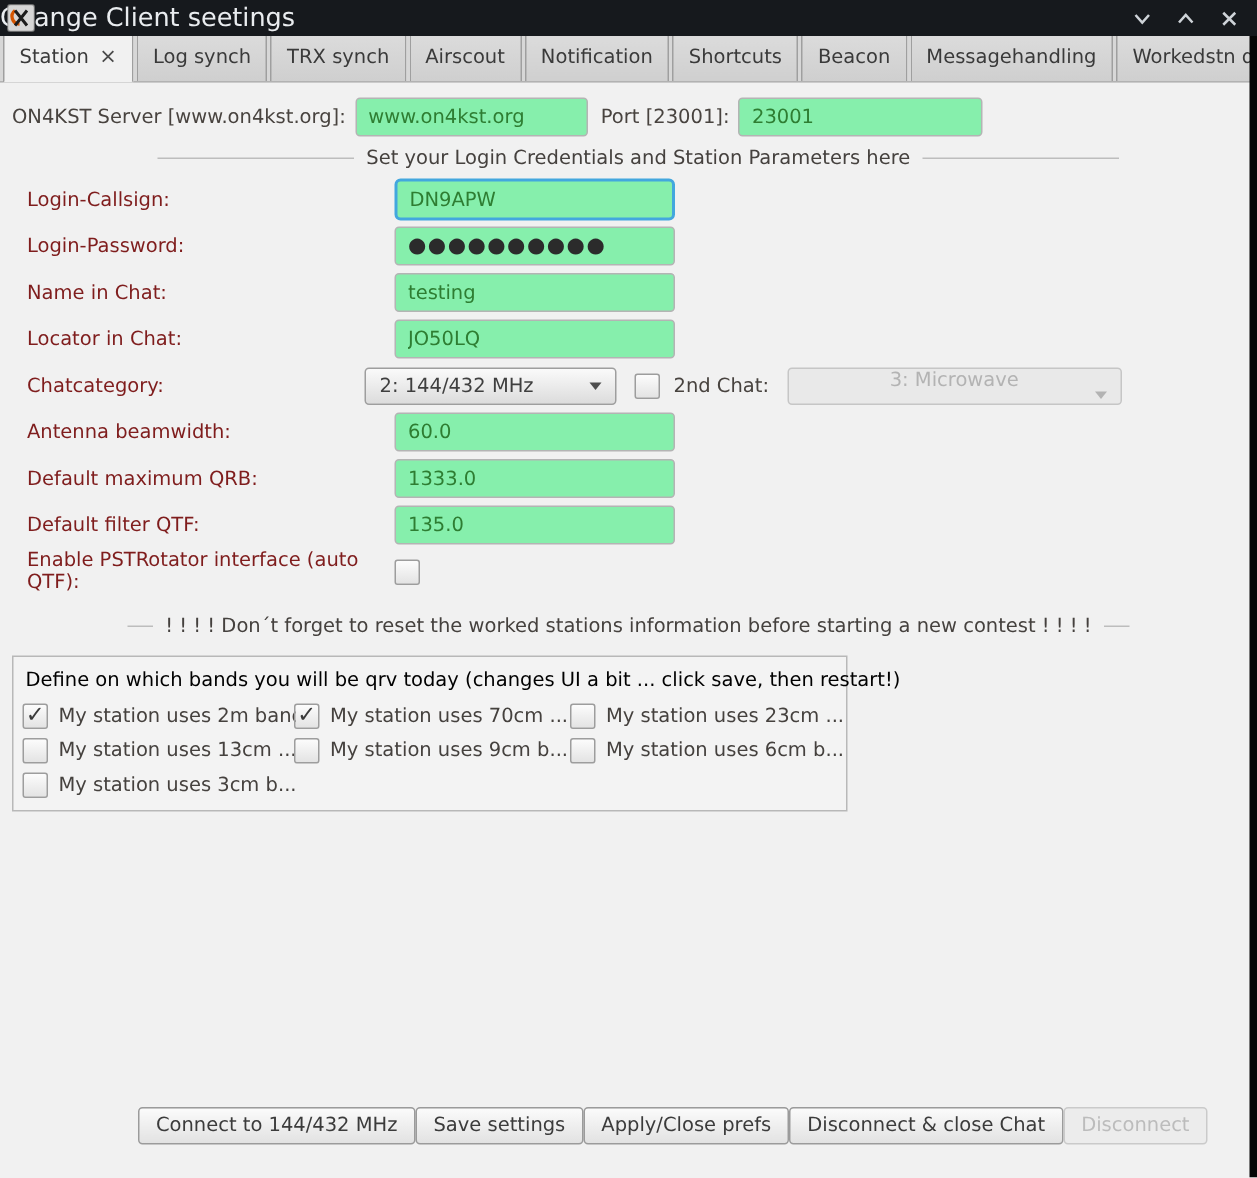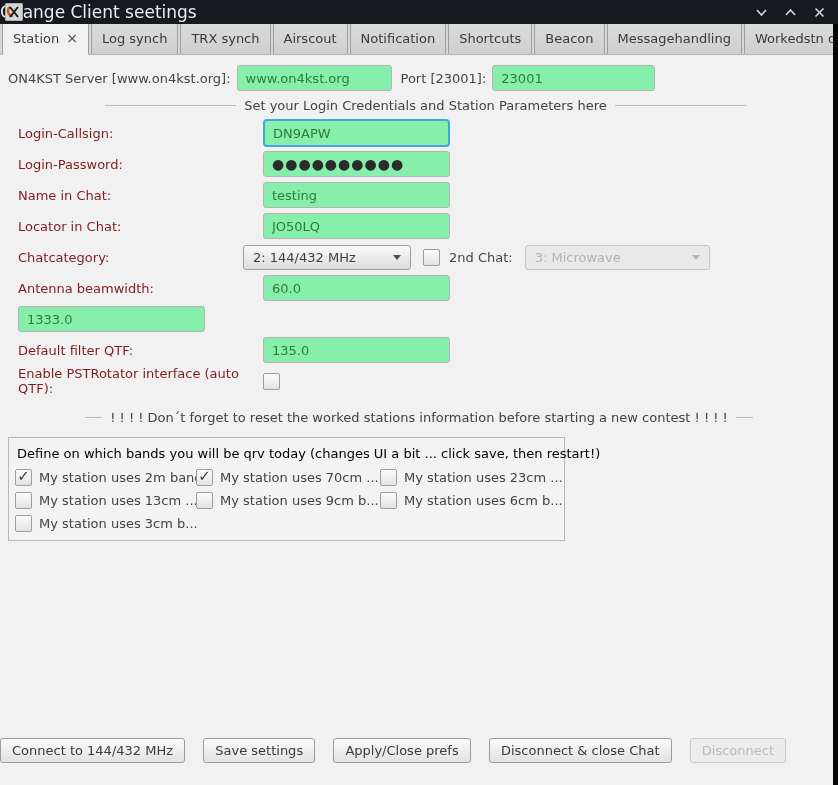--- a/index.html
+++ b/index.html
@@ -73,21 +73,21 @@
   .combo-main{width:168px;margin-left:-20px;}
   .combo .arrow{
     margin-left:auto;width:0;height:0;
     border-left:4px solid transparent;border-right:4px solid transparent;
     border-top:5px solid #4e4e4e;
   }
   .combo.disabled{
     background:#e9e9e9;color:#b3b3b3;border-color:#c6c6c6;cursor:default;
   }
   .combo.disabled .arrow{border-top-color:#b3b3b3;}
-  .combo-second{width:185px;margin-left:12px;}
+  .combo-second{width:223px;margin-left:12px;flex-direction:column;}
   .cb{
     box-sizing:border-box;width:17px;height:17px;flex:none;
     border:1px solid #9d9d9d;border-radius:2px;
     background:linear-gradient(#fcfcfc,#e3e3e3);
     display:inline-flex;align-items:center;justify-content:center;cursor:pointer;
   }
   .cb i{
     font-style:normal;font-weight:bold;font-size:15px;color:#3a3a3a;
     line-height:1;margin-top:-3px;
   }
@@ -95,22 +95,22 @@
   .chat2-label{margin-left:9px;font-size:13px;color:#48433f;}
   .groupbox{
     margin:12px 0 0 8px;width:557px;border:1px solid #b8b8b8;
     background:#f3f3f3;padding:8px 6px;box-sizing:border-box;
   }
   .groupbox-title{font-size:13px;color:#000000;margin:0 0 8px 2px;white-space:nowrap;}
   .band-grid{display:grid;grid-template-columns:181px 184px 178px;row-gap:6px;}
   .band{display:flex;align-items:center;gap:7px;font-size:13px;color:#45413e;white-space:nowrap;cursor:pointer;}
   
   .button-row{
-    margin-top:auto;display:flex;justify-content:space-between;gap:12px;
-    padding-right:52px;margin-bottom:22px;
+    margin-top:auto;display:flex;justify-content:flex-end;gap:0;
+    padding-right:33px;margin-bottom:22px;
   }
   .btn{
     height:25px;padding:0 11px;border:1px solid #9b9b9b;border-radius:3px;
     background:linear-gradient(#fbfbfb,#e2e2e2);font-size:13px;color:#3b3b3b;
     font-family:inherit;cursor:pointer;white-space:nowrap;
   }
   .btn.disabled{color:#bcbcbc;background:#ececec;border-color:#cacaca;cursor:default;}
   .right-strip{position:absolute;top:24px;right:0;width:5px;bottom:0;background:#060606;z-index:5;}
 </style>
 </head>
@@ -226,20 +226,21 @@
         <span class="arrow"></span>
       </div>
     </div>
 
     <div class="frow">
       <span class="flabel">Antenna beamwidth:</span>
       <input class="text-input val-input" readonly="" value="60.0" style="">
     </div>
 
     <div class="frow">
+      <span class="flabel">Default maximum QRB:</span>
       <input class="text-input val-input" readonly="" value="1333.0" style="">
     </div>
 
     <div class="frow">
       <span class="flabel">Default filter QTF:</span>
       <input class="text-input val-input" readonly="" value="135.0" style="">
     </div>
 
     <div class="frow">
       <span class="flabel">Enable PSTRotator interface (auto QTF):</span>

